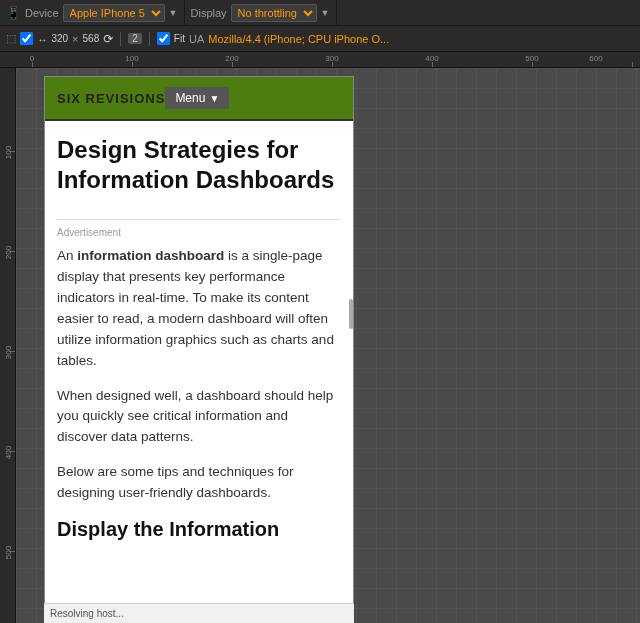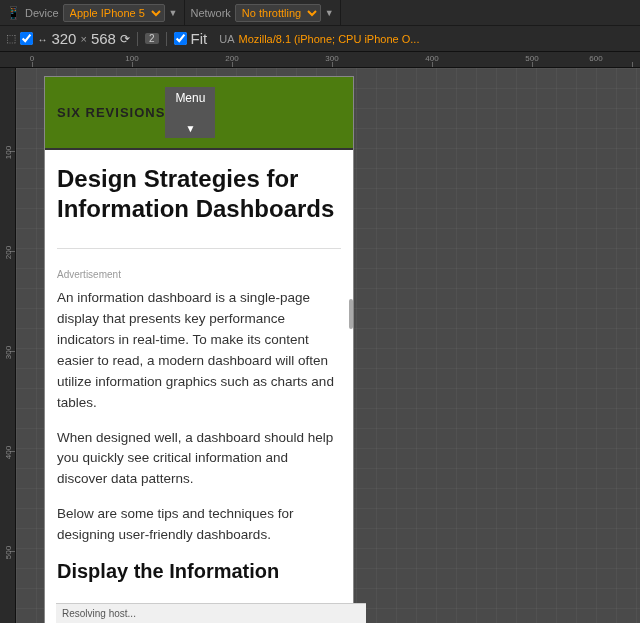--- a/index.html
+++ b/index.html
@@ -56,35 +56,35 @@
       background: #2a2a2a;
       border-bottom: 1px solid #111;
       color: #ccc;
       font-size: 11px;
       gap: 4px;
       padding: 0 6px;
     }
 
     .toolbar2-value {
       color: #ccc;
-      font-size: 15px;
+      font-size: 10px;
     }
 
     .toolbar2-separator {
       width: 1px;
       height: 14px;
       background: #555;
       margin: 0 3px;
     }
 
     .ua-section {
       display: flex;
       align-items: center;
       gap: 4px;
-      margin-left: 8px;
+      margin-left: 0;
     }
 
     .ua-label {
       color: #999;
       font-size: 11px;
     }
 
     .ua-value {
       color: #f90;
       font-size: 11px;
@@ -167,22 +167,21 @@
 
     .menu-btn {
       background: #555;
       color: white;
       border: none;
       padding: 4px 10px;
       font-size: 12px;
       cursor: pointer;
       display: flex;
       align-items: center;
-      gap: 18px;
-      flex-direction: column;
+      gap: 4px;
     }
 
     .menu-arrow {
       font-size: 10px;
     }
 
     
     .article-content {
       padding: 14px 12px;
       overflow-y: auto;
@@ -203,46 +202,46 @@
       margin-bottom: 12px;
       font-style: italic;
     }
 
     .article-ad {
       font-size: 10px;
       color: #999;
       margin-bottom: 8px;
       display: block;
       border-top: 1px solid #ddd;
-      padding-top: 20px;
+      padding-top: 7px;
     }
 
     .article-body p {
       font-size: 13.5px;
       color: #333;
       line-height: 1.55;
       margin-bottom: 14px;
     }
 
     .article-body p .bold {
-      font-weight: normal;
+      font-weight: bold;
     }
 
     .article-section-title {
       font-size: 20px;
       font-weight: bold;
       color: #111;
       margin-top: 4px;
     }
 
     
     .status-bar {
       position: absolute;
       bottom: 0;
-      left: 40px;
+      left: 28px;
       width: 310px;
       height: 20px;
       background: #f0f0f0;
       border-top: 1px solid #ccc;
       display: flex;
       align-items: center;
       padding: 0 6px;
     }
 
     .status-text {
@@ -287,21 +286,21 @@
   <div class="toolbar-section">
 
     <span style="font-size:12px; color:#999;">📱</span>
     <span class="toolbar-label">Device</span>
     <select class="toolbar-select">
       <option>Apple IPhone 5</option>
     </select>
     <span style="color:#999; font-size:9px;">▼</span>
   </div>
   <div class="toolbar-section">
-    <span class="toolbar-label">Network</span>
+    <span class="toolbar-label">Display</span>
     <select class="toolbar-select">
       <option>No throttling</option>
     </select>
     <span style="color:#999; font-size:9px;">▼</span>
   </div>
 </div>
 
 <div class="toolbar2">
 
   <span style="color:#999; font-size:11px;">⬚</span>
@@ -311,21 +310,21 @@
   <span style="color:#999;">×</span>
   <span class="toolbar2-value">568</span>
   <span style="color:#ccc; cursor:pointer; font-size:12px;">⟳</span>
   <div class="toolbar2-separator"></div>
   <span style="background:#555; color:#ccc; padding:0 4px; font-size:10px; border-radius:2px;">2</span>
   <div class="toolbar2-separator"></div>
   <input type="checkbox" checked="" style="">
   <span class="toolbar2-value">Fit</span>
   <div class="ua-section">
     <span class="ua-label">UA</span>
-    <span class="ua-value">Mozilla/8.1 (iPhone; CPU iPhone O...</span>
+    <span class="ua-value">Mozilla/4.4 (iPhone; CPU iPhone O...</span>
   </div>
 </div>
 
 <div class="main-area">
 
   <div class="ruler-h">
     <div style="position:absolute; left:16px; right:0; top:0; bottom:0; overflow:hidden;">
       <span class="ruler-number" style="left:16px;">0</span>
       <span style="position:absolute; bottom:0; left:16px; width:1px; height:5px; background:#666;"></span>
       <span class="ruler-number" style="left:116px;">100</span>

